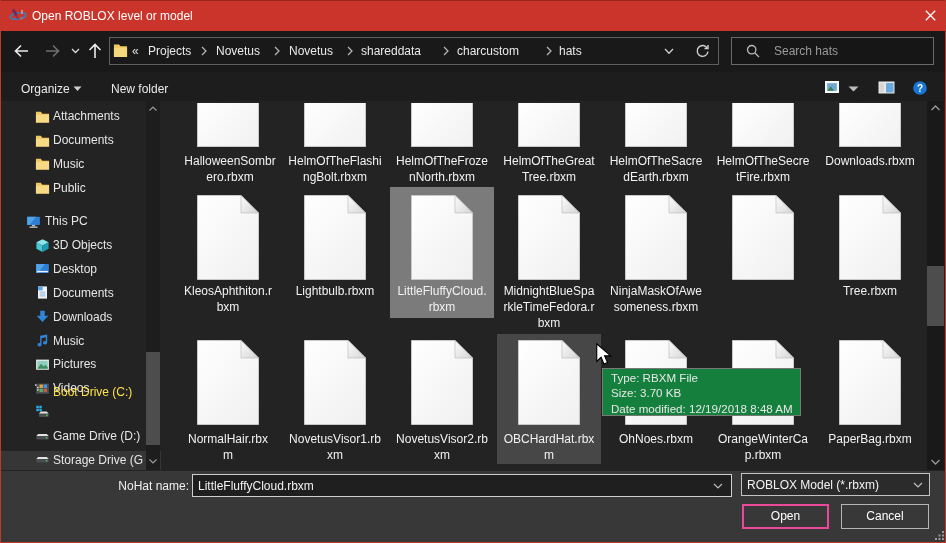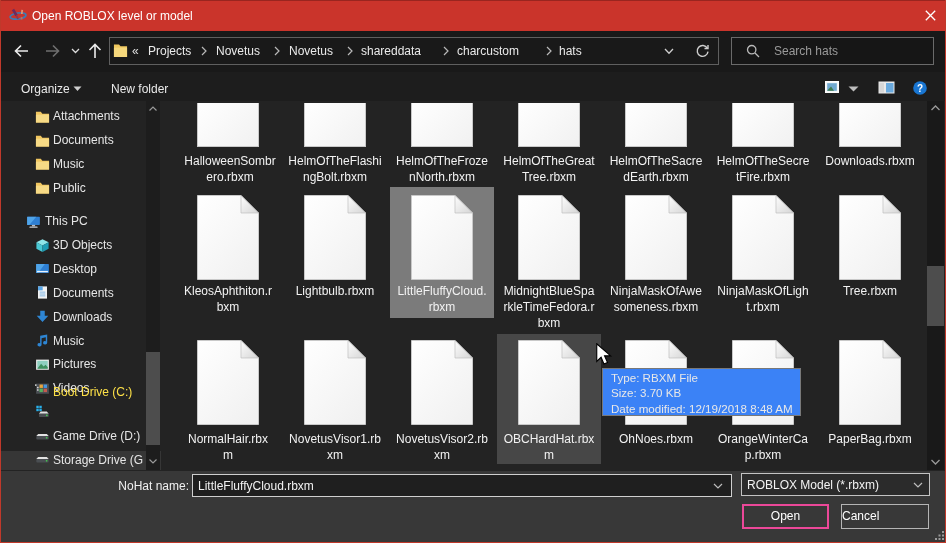--- a/index.html
+++ b/index.html
@@ -252,21 +252,20 @@
 <div class="abs lbl" style="left:495px;top:282.5px;width:106px">MidnightBlueSpa<br>rkleTimeFedora.r<br>bxm</div>
 <svg class="abs" style="left:624px;top:195px" width="62" height="85" viewBox="0 0 62 85">
 <path d="M0.5,0.5 H44 L61.5,18 V84.5 H0.5 Z" fill="url(#pg)" stroke="#c9c9c9" stroke-width="1"></path>
 <path d="M44,0.5 L44,18 L61.5,18 Z" fill="url(#fg)" stroke="#bfbfbf" stroke-width="0.7"></path>
 </svg>
 <div class="abs lbl" style="left:602px;top:282.5px;width:106px">NinjaMaskOfAwe<br>someness.rbxm</div>
 <svg class="abs" style="left:731px;top:195px" width="62" height="85" viewBox="0 0 62 85">
 <path d="M0.5,0.5 H44 L61.5,18 V84.5 H0.5 Z" fill="url(#pg)" stroke="#c9c9c9" stroke-width="1"></path>
 <path d="M44,0.5 L44,18 L61.5,18 Z" fill="url(#fg)" stroke="#bfbfbf" stroke-width="0.7"></path>
 </svg>
-<div class="abs lbl" style="left:709px;top:282.5px;width:106px">NinjaMaskOfLigh<br>t.rbxm</div>
 <svg class="abs" style="left:838px;top:195px" width="62" height="85" viewBox="0 0 62 85">
 <path d="M0.5,0.5 H44 L61.5,18 V84.5 H0.5 Z" fill="url(#pg)" stroke="#c9c9c9" stroke-width="1"></path>
 <path d="M44,0.5 L44,18 L61.5,18 Z" fill="url(#fg)" stroke="#bfbfbf" stroke-width="0.7"></path>
 </svg>
 <div class="abs lbl" style="left:816px;top:282.5px;width:106px">Tree.rbxm</div>
 <div class="abs" style="left:496px;top:334px;width:104px;height:130px;background:#474747"></div>
 <svg class="abs" style="left:196px;top:340px" width="62" height="85" viewBox="0 0 62 85">
 <path d="M0.5,0.5 H44 L61.5,18 V84.5 H0.5 Z" fill="url(#pg)" stroke="#c9c9c9" stroke-width="1"></path>
 <path d="M44,0.5 L44,18 L61.5,18 Z" fill="url(#fg)" stroke="#bfbfbf" stroke-width="0.7"></path>
 </svg>
@@ -302,38 +301,38 @@
 </svg>
 <div class="abs lbl" style="left:816px;top:431px;width:106px">PaperBag.rbxm</div>
 <div class="abs" style="left:926px;top:101px;width:17px;height:369px;background:#191919"></div>
 <svg class="abs" style="left:930px;top:105px" width="9" height="6" viewBox="0 0 9 6">
       <path d="M0.5,5 L4.5,1 L8.5,5" fill="none" stroke="#9a9a9a" stroke-width="1.3"></path>
     </svg>
 <div class="abs" style="left:926px;top:266px;width:17px;height:60px;background:#4d4d4d"></div>
 <svg class="abs" style="left:930px;top:459px" width="9" height="6" viewBox="0 0 9 6">
       <path d="M0.5,1 L4.5,5 L8.5,1" fill="none" stroke="#9a9a9a" stroke-width="1.3"></path>
     </svg>
-<div class="abs" style="left:601px;top:368px;width:199px;height:48px;background:#3b82f6;border:1px solid #787878;color:#e8e8e8;font-size:11.6px;line-height:15.4px;padding:1px 0 0 8px;white-space:nowrap">Type: RBXM File<br>Size: 3.70 KB<br>Date modified: 12/19/2018 8:48 AM</div>
+<div class="abs" style="left:601px;top:368px;width:199px;height:48px;background:#15803d;border:1px solid #787878;color:#e8e8e8;font-size:11.6px;line-height:15.4px;padding:1px 0 0 8px;white-space:nowrap">Type: RBXM File<br>Size: 3.70 KB<br>Date modified: 12/19/2018 8:48 AM</div>
 <svg class="abs" style="left:595px;top:343px;z-index:9" width="18" height="25" viewBox="0 0 14.5 20">
  <path d="M0.6,0.5 V14.8 L4.1,11.4 L6.4,16.9 L9.3,15.6 L6.9,10.3 L11.8,10.3 Z" fill="#ffffff" stroke="#000000" stroke-width="0.9"></path>
 </svg>
 <div class="abs" style="left:0;top:471px;width:946px;height:71px;background:#383838"></div>
 <div class="abs txt" style="left:100px;top:479px;width:88px;text-align:right;color:#f0f0f0">NoHat name:</div>
 <div class="abs" style="left:191px;top:474px;width:540px;height:23px;background:#1f1f1f;border:1px solid #cfcfcf"></div>
 <div class="abs txt" style="left:197px;top:479px;color:#f2f2f2">LittleFluffyCloud.rbxm</div>
 <svg class="abs" style="left:712px;top:483px" width="10" height="6" viewBox="0 0 10 6">
       <path d="M1,1 L5,5 L9,1" fill="none" stroke="#bdbdbd" stroke-width="1.2"></path>
     </svg>
 <div class="abs" style="left:740px;top:473px;width:189px;height:23px;background:#2b2b2b;border:1px solid #c3c3c3"></div>
 <div class="abs txt" style="left:746px;top:478px;color:#f2f2f2">ROBLOX Model (*.rbxm)</div>
 <svg class="abs" style="left:912px;top:482px" width="10" height="6" viewBox="0 0 10 6">
       <path d="M1,1 L5,5 L9,1" fill="none" stroke="#bdbdbd" stroke-width="1.2"></path>
     </svg>
 <div class="abs" style="left:741px;top:504px;width:87px;height:25px;background:#383838;border:2px solid #ec4899;color:#fff;font-size:12px;text-align:center;line-height:21px">Open</div>
-<div class="abs" style="left:840px;top:504px;width:88px;height:25px;background:#383838;border:1px solid #b5b5b5;color:#fff;font-size:12px;line-height:23px">Cancel</div>
+<div class="abs" style="left:840px;top:504px;width:88px;height:25px;background:#383838;border:1px solid #b5b5b5;color:#fff;font-size:12px;text-align:center;line-height:23px">Cancel</div>
 <svg class="abs" style="left:934px;top:530px" width="10" height="10" viewBox="0 0 10 10">
  <g fill="#9a9a9a">
         <rect x="7" y="1" width="2" height="2"></rect>
         <rect x="7" y="4.5" width="2" height="2"></rect>
         <rect x="3.5" y="4.5" width="2" height="2"></rect>
         <rect x="7" y="8" width="2" height="2"></rect>
         <rect x="3.5" y="8" width="2" height="2"></rect>
         <rect x="0" y="8" width="2" height="2"></rect>
       </g>
 </svg>

